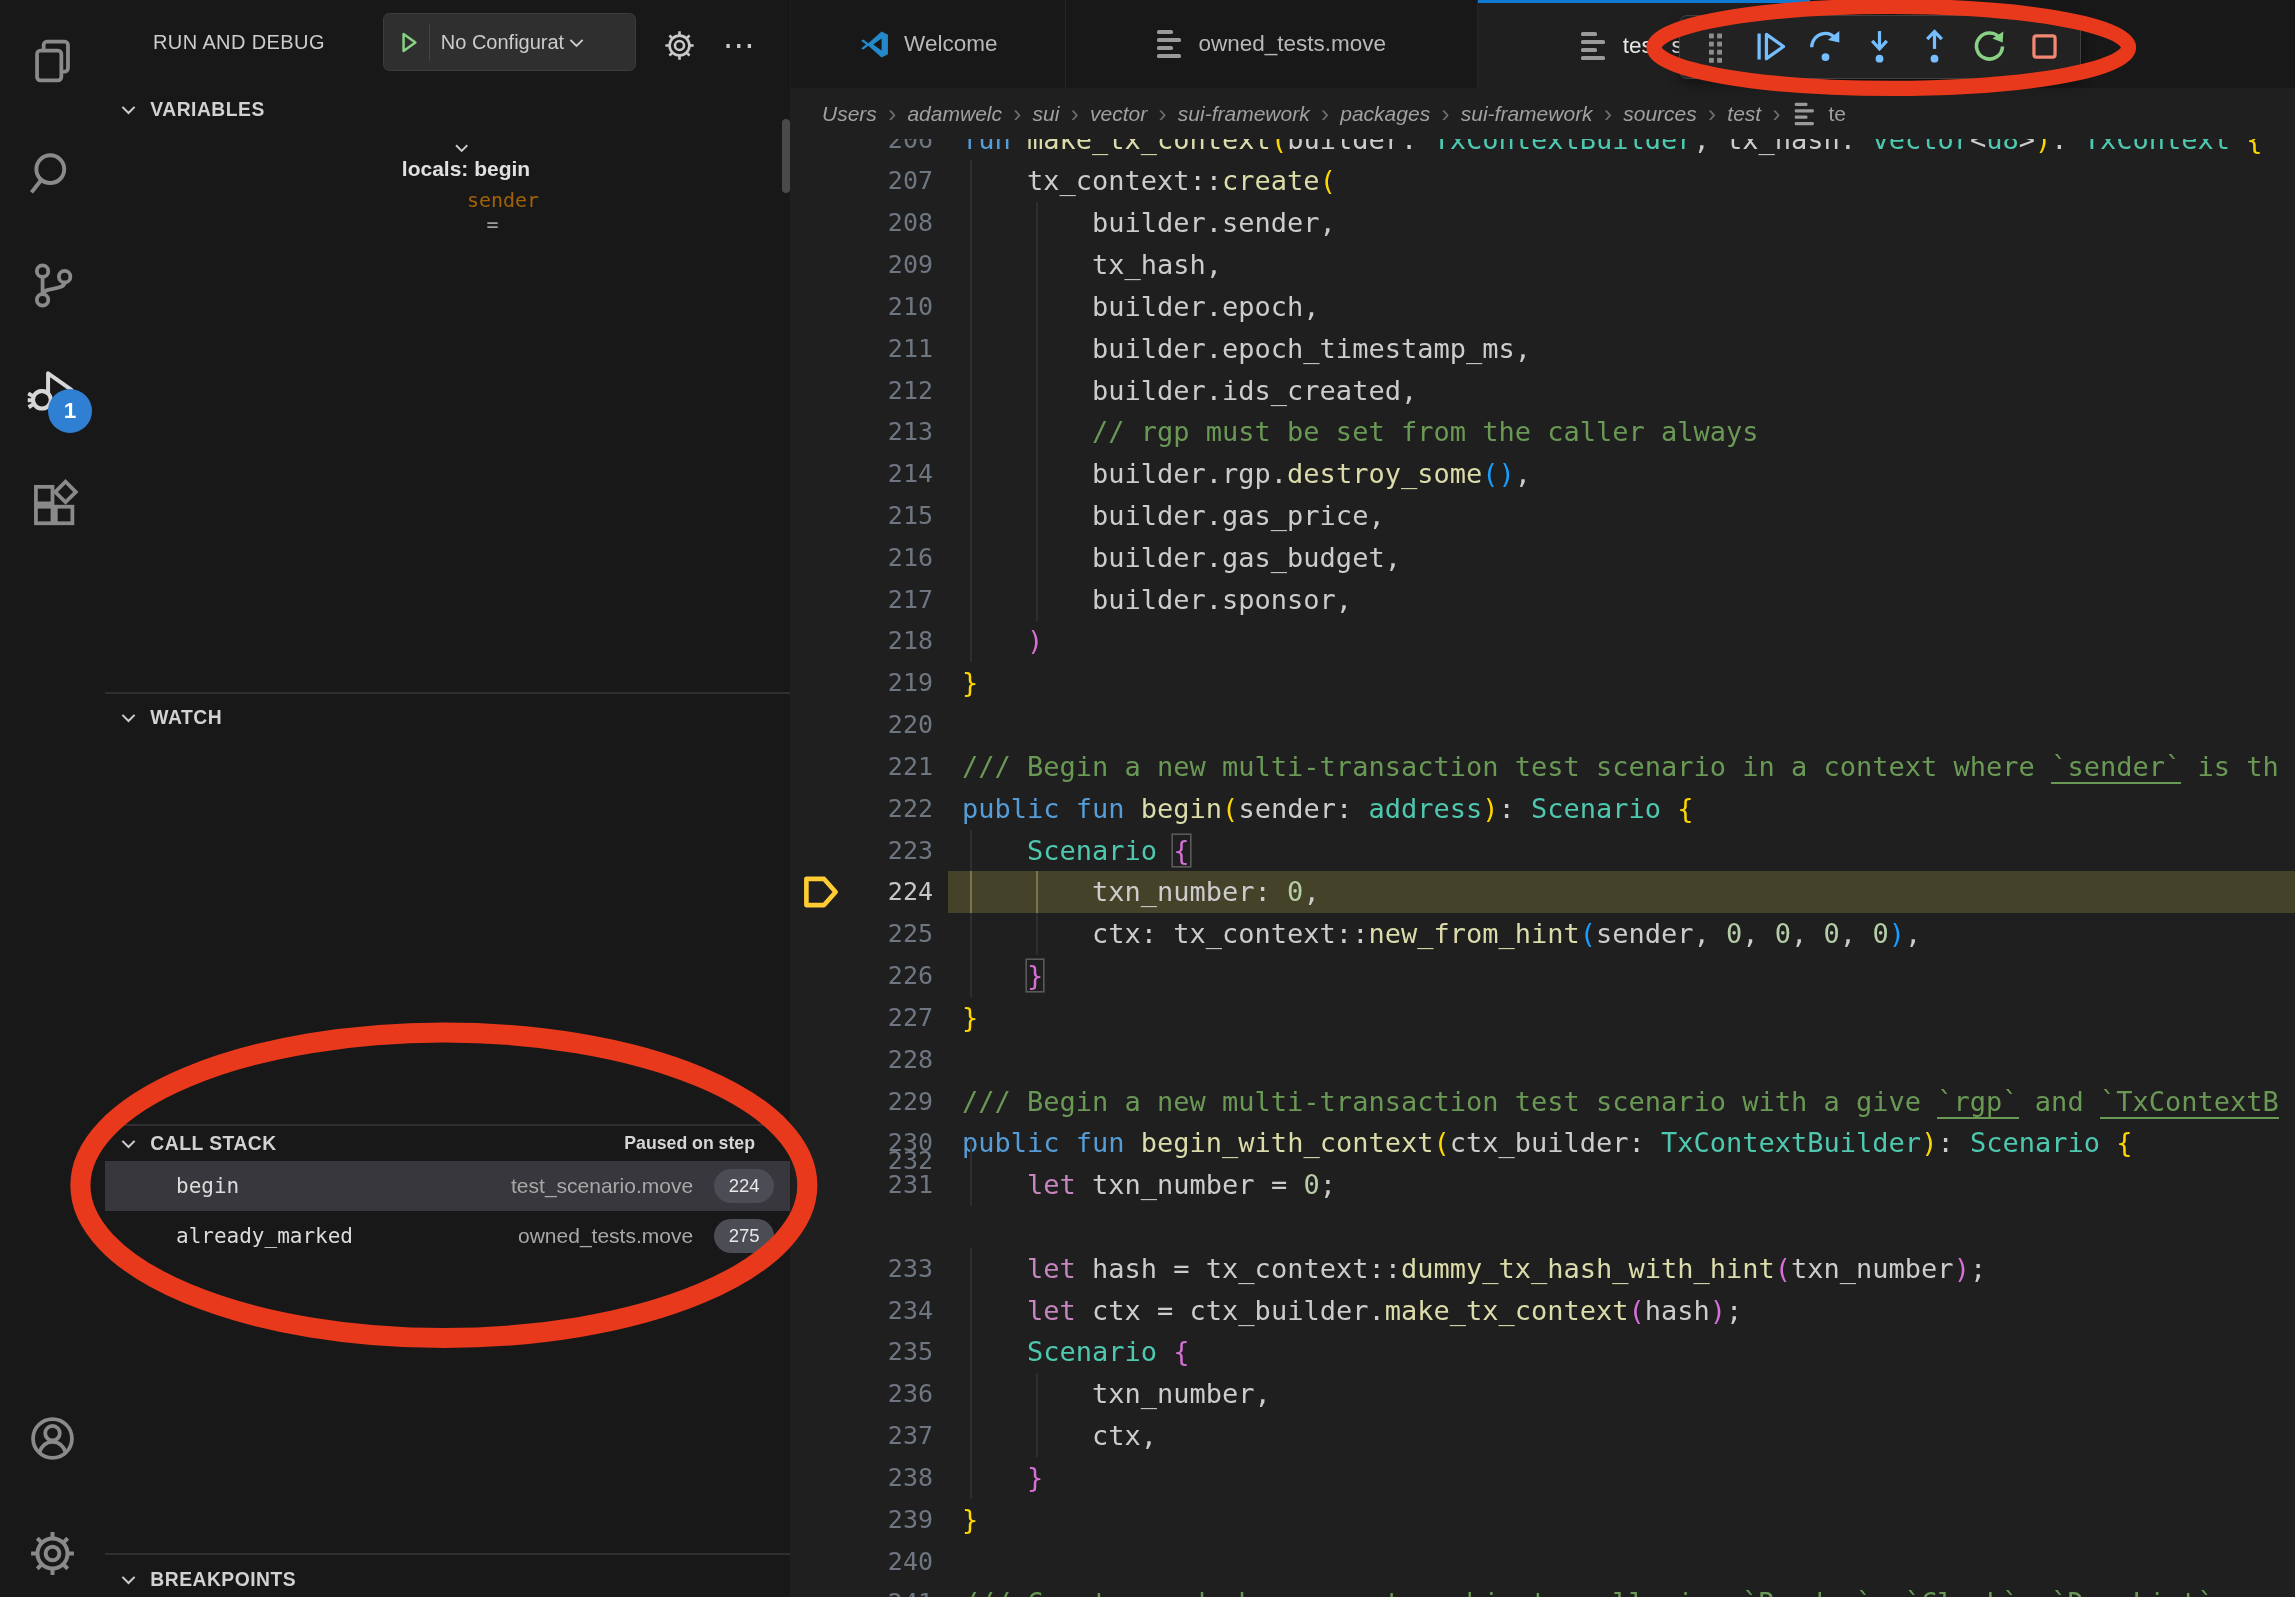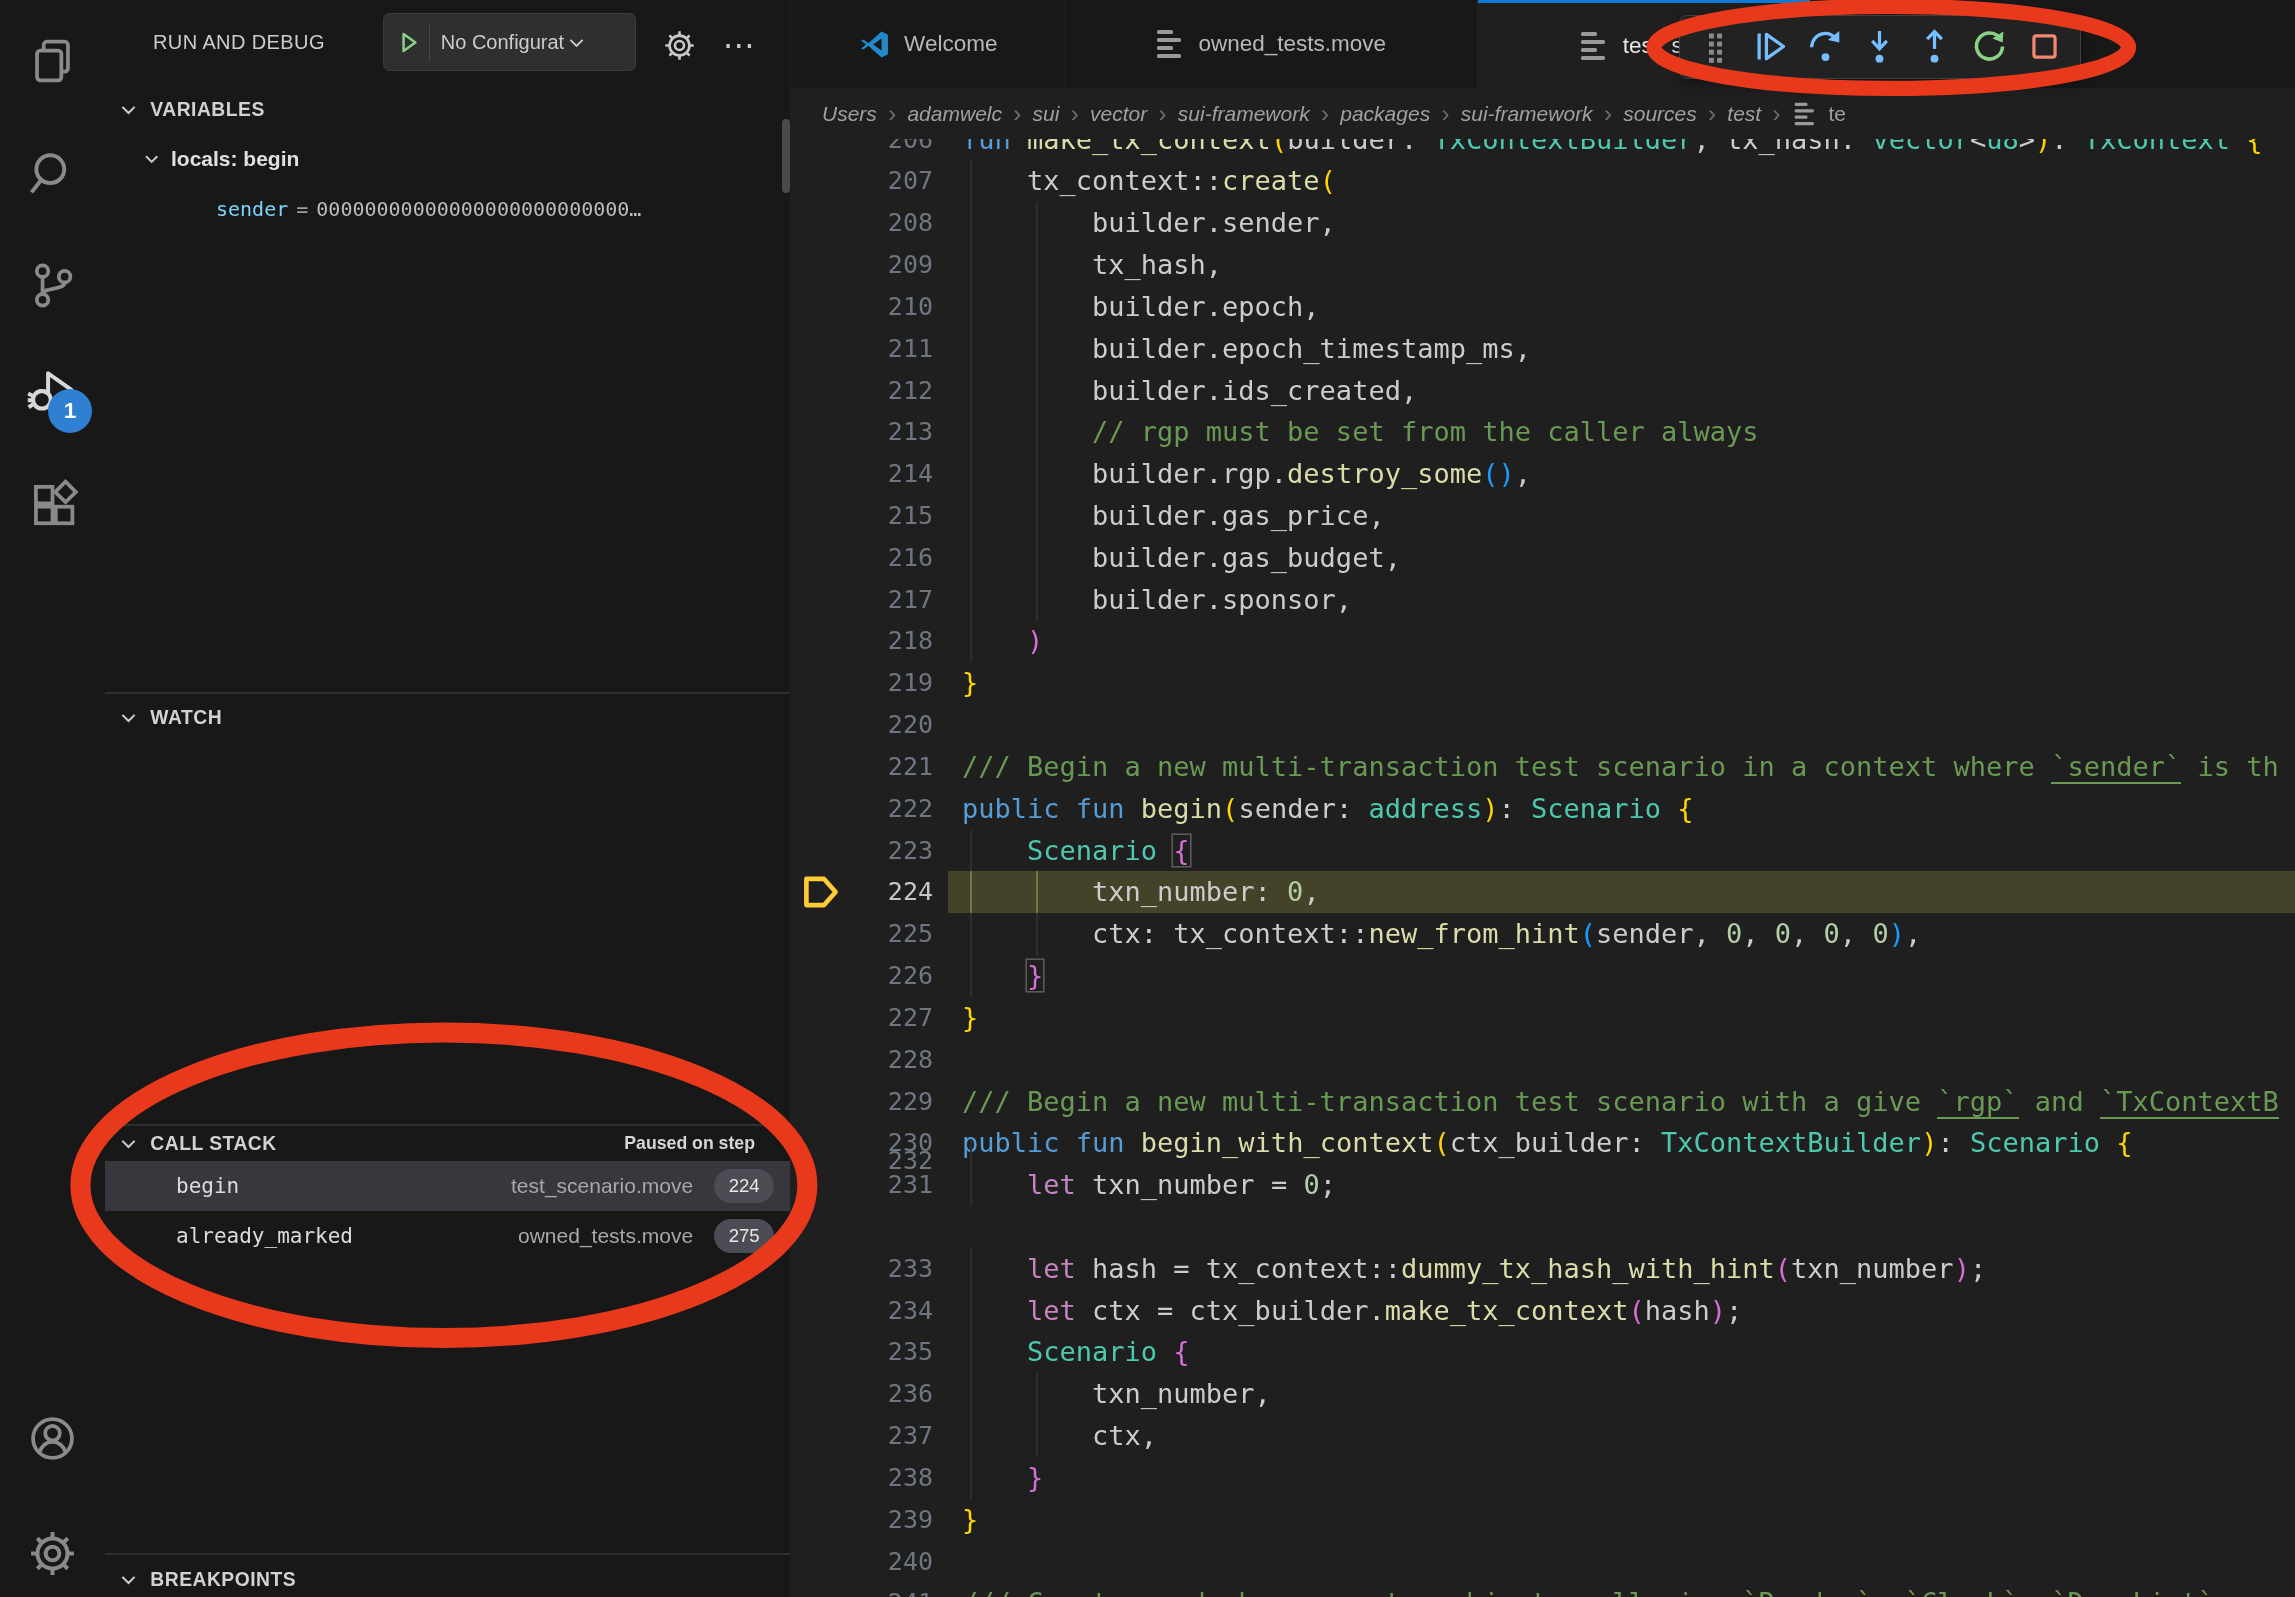--- a/index.html
+++ b/index.html
@@ -20,23 +20,23 @@
   .cfg .play{flex:0 0 auto;padding:0 8px 0 9.7px;display:flex;align-items:center;}
   .cfg .divider{width:0.8px;height:37px;background:#454545;flex:0 0 auto;}
   .cfg .lbl{font-size:20px;color:#cccccc;white-space:nowrap;overflow:hidden;max-width:135px;margin-left:11.3px;flex:0 1 auto;}
   .cfg .chev{flex:0 0 auto;margin:0 8px 0 1.6px;display:flex;}
   .iconbtn{position:absolute;top:24px;width:42px;height:42px;display:flex;align-items:center;justify-content:center;}
   .dots{font-size:32px;color:#c9c9c9;letter-spacing:2.4px;line-height:42px;}
   .sec-head{position:absolute;left:0;width:100%;height:39px;display:flex;align-items:center;}
   .sec-head .chevron{margin:0 11.3px 0 13px;display:flex;}
   .sec-head .sec-lbl{font-size:19.3px;font-weight:bold;letter-spacing:0.5px;color:#d2d2d2;}
   .sec-div{position:absolute;left:0;width:100%;height:1.6px;background:#2f2f2f;}
-  .tree-row{position:absolute;left:0;width:100%;height:42px;display:flex;align-items:center;}
+  .tree-row{position:absolute;left:0;width:100%;height:42px;display:flex;align-items:center;flex-direction:column;}
   .mono{font-family:"DejaVu Sans Mono",monospace;}
-  .var-name{color:#7dd3fc;font-size:20px;margin-left:21px;}
+  .var-name{color:#a16207;font-size:20px;margin-left:21px;}
   .var-eq{color:#9d9d9d;font-size:20px;margin:0 8px;}
   .var-val{color:#bcbcbc;font-size:20px;white-space:nowrap;overflow:hidden;}
   .paused{position:absolute;right:35px;font-size:17.7px;font-weight:bold;color:#d6d6d6;}
   .frame{position:absolute;left:0;width:100%;height:50px;display:flex;align-items:center;padding:0 16px 0 71px;box-sizing:border-box;}
   .frame.selected{background:#37373d;}
   .frame .fn{font-size:21px;color:#dcdcdc;}
   .frame .spacer{flex:1;}
   .frame .file{font-size:21px;color:#a8a8a8;}
   .frame .pill{margin-left:21px;background:#4c4c55;color:#e8e8e8;font-size:18.5px;border-radius:17.7px;padding:5.6px 14.5px;}
   .sb-scroll{position:absolute;left:677px;top:119px;width:8px;height:74px;background:#4a4a4a;border-radius:4px;}

